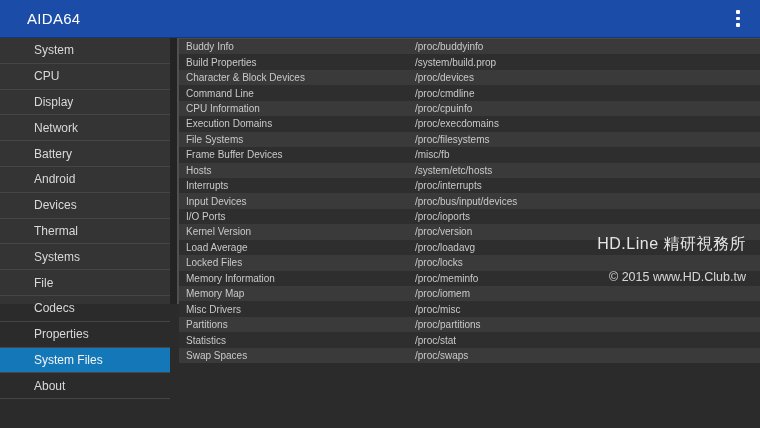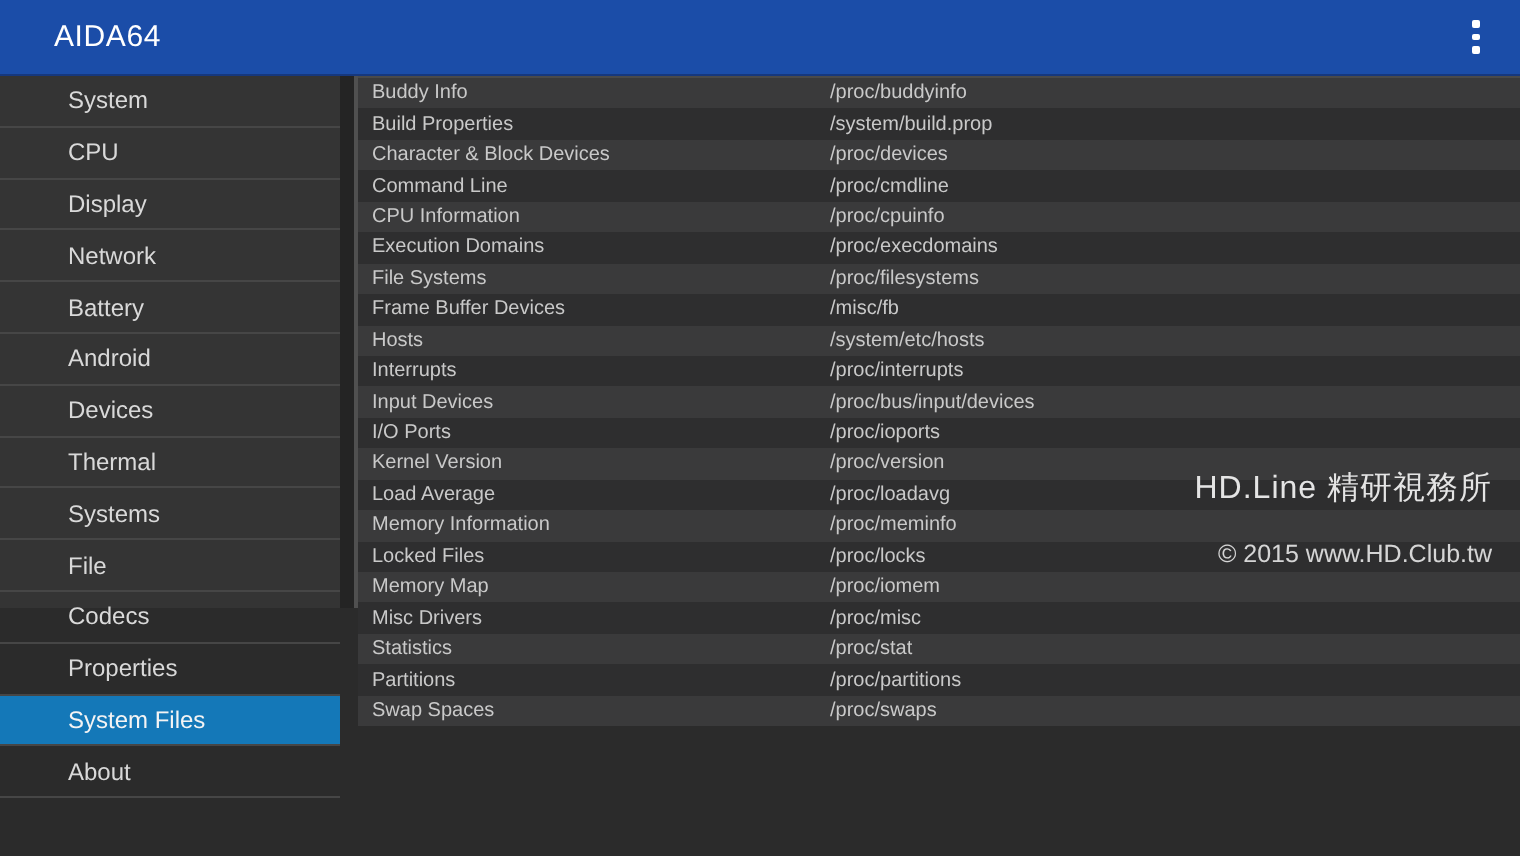--- a/index.html
+++ b/index.html
@@ -195,42 +195,42 @@
           </div>
           <div class="row">
             <span class="row-name">Kernel Version</span>
             <span class="row-path">/proc/version</span>
           </div>
           <div class="row">
             <span class="row-name">Load Average</span>
             <span class="row-path">/proc/loadavg</span>
           </div>
           <div class="row">
+            <span class="row-name">Locked Files</span>
+            <span class="row-path">/proc/locks</span>
+          </div>
+          <div class="row">
             <span class="row-name">Memory Information</span>
             <span class="row-path">/proc/meminfo</span>
           </div>
           <div class="row">
-            <span class="row-name">Locked Files</span>
-            <span class="row-path">/proc/locks</span>
-          </div>
-          <div class="row">
             <span class="row-name">Memory Map</span>
             <span class="row-path">/proc/iomem</span>
           </div>
           <div class="row">
             <span class="row-name">Misc Drivers</span>
             <span class="row-path">/proc/misc</span>
           </div>
           <div class="row">
+            <span class="row-name">Partitions</span>
+            <span class="row-path">/proc/partitions</span>
+          </div>
+          <div class="row">
             <span class="row-name">Statistics</span>
             <span class="row-path">/proc/stat</span>
-          </div>
-          <div class="row">
-            <span class="row-name">Partitions</span>
-            <span class="row-path">/proc/partitions</span>
           </div>
           <div class="row">
             <span class="row-name">Swap Spaces</span>
             <span class="row-path">/proc/swaps</span>
           </div>
         </div>
     </div>
   </div>
 
   <div class="watermark">

